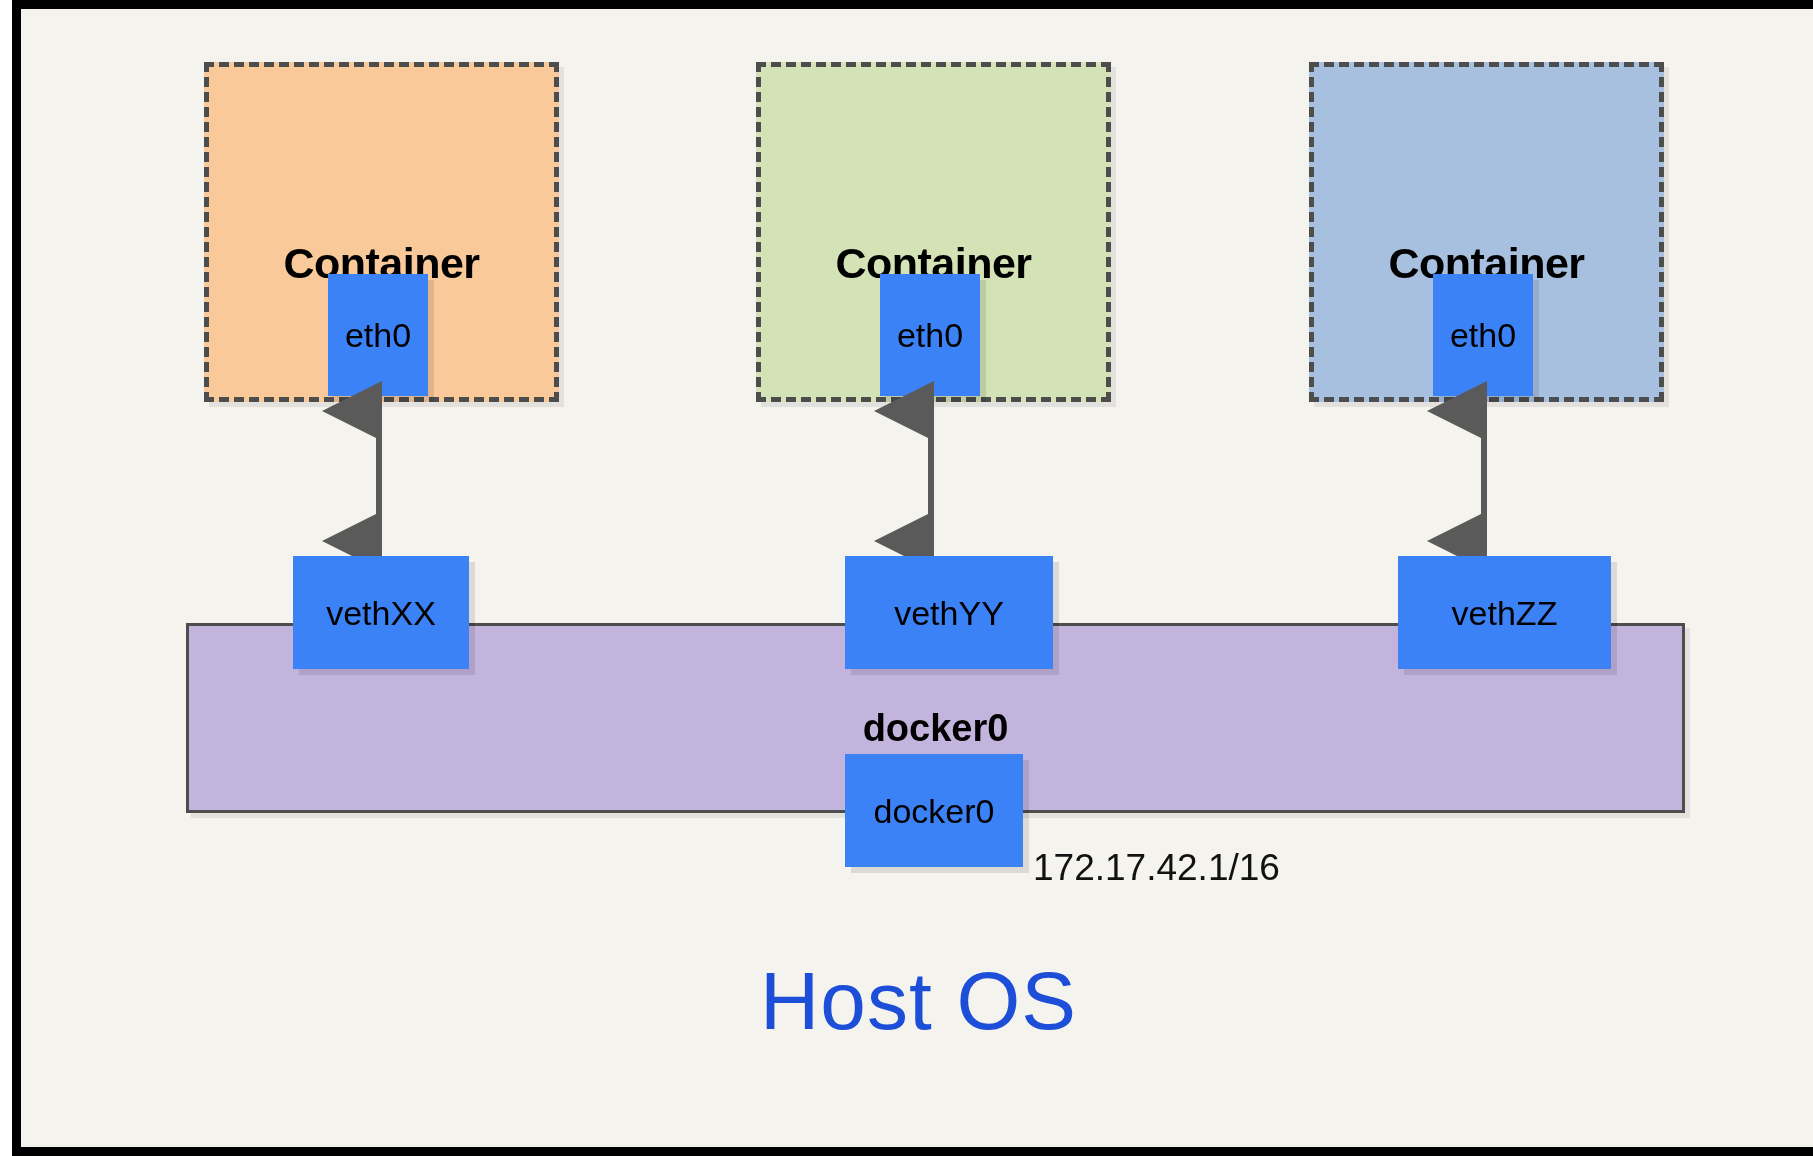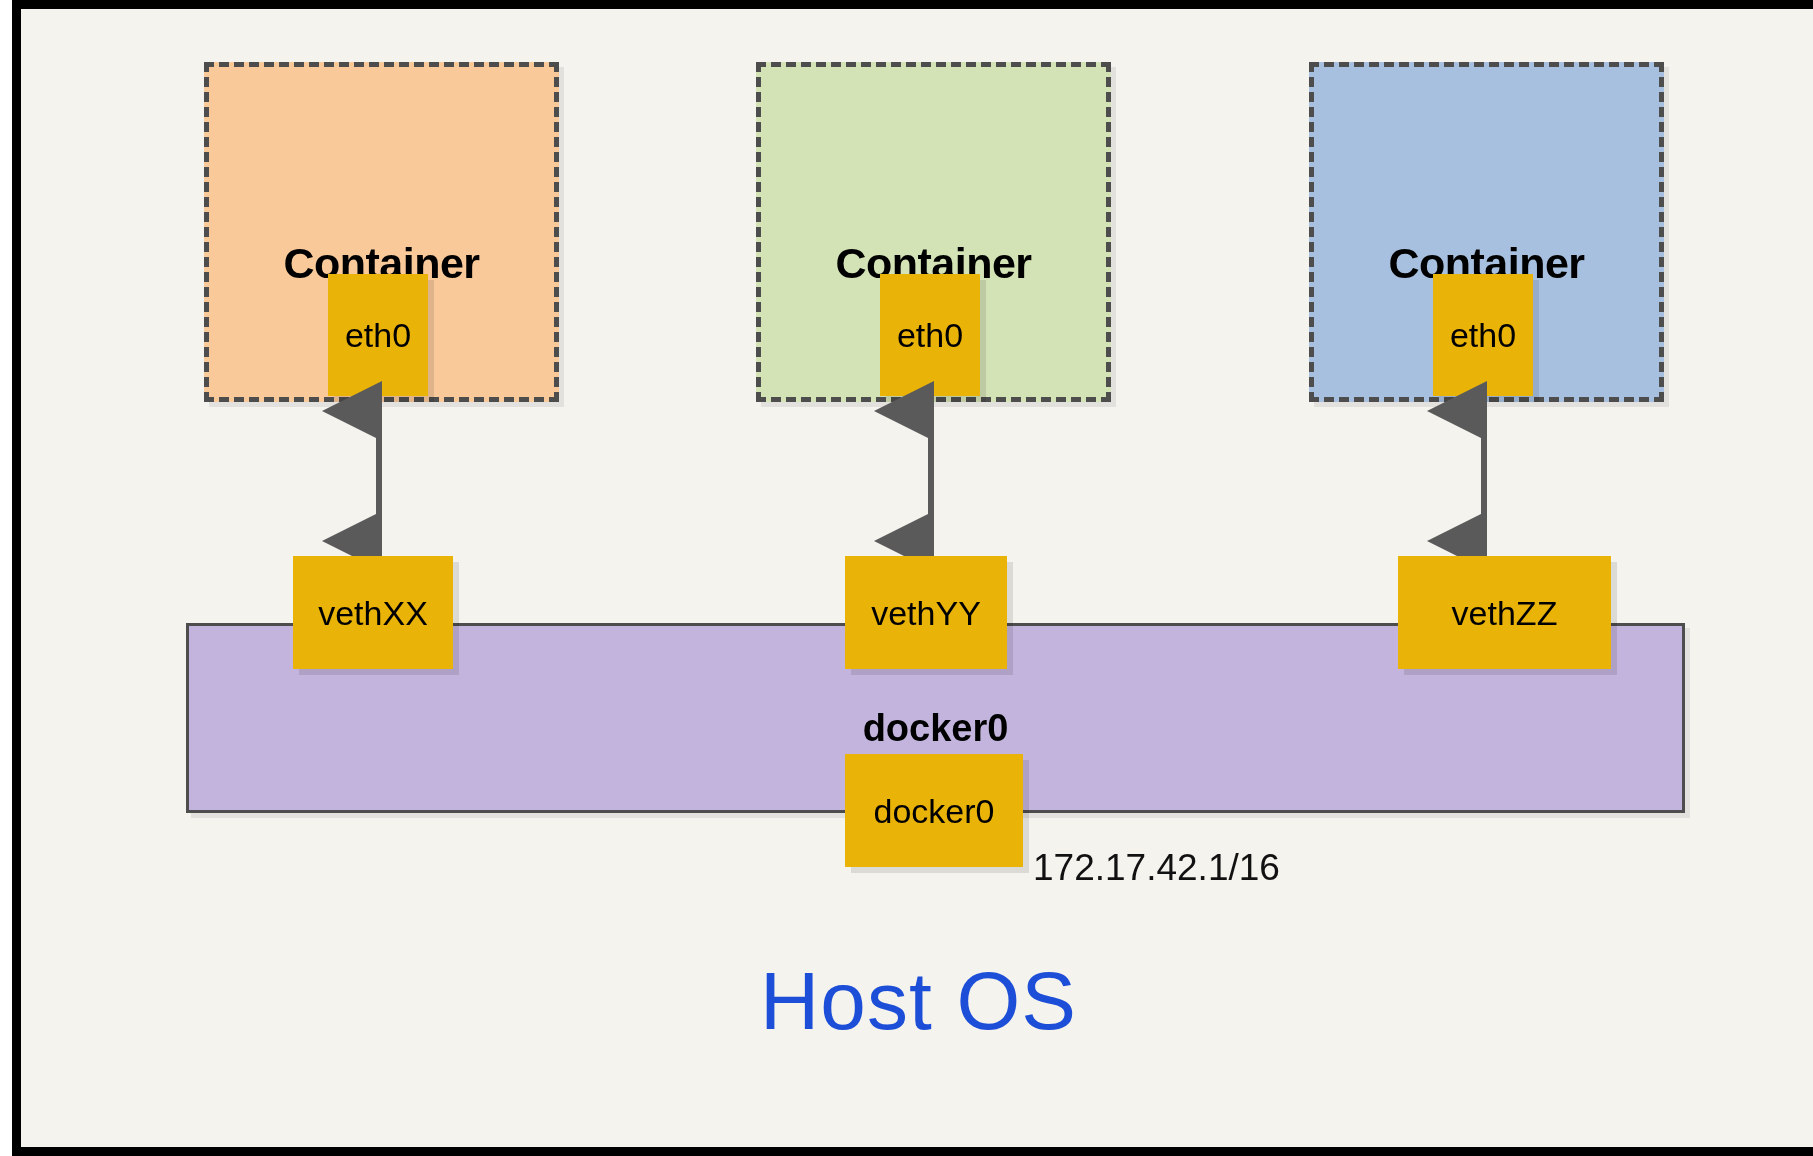--- a/index.html
+++ b/index.html
@@ -35,21 +35,21 @@
     text-align: center;
     font-size: 43px;
     font-weight: bold;
     color: #000000;
     letter-spacing: -0.5px;
   }
 
   
   .node {
     position: absolute;
-    background: #eab308;
+    background: #3b82f6;
     box-sizing: border-box;
     box-shadow: 6px 6px 0 0 rgba(0,0,0,0.10);
     display: flex;
     align-items: center;
     justify-content: center;
     color: #000000;
     font-size: 34px;
     line-height: 1;
   }
   .node-eth0 { font-size: 34px; }
@@ -156,24 +156,24 @@
         <path d="M0.5,10 L5.5,0 L10.5,10 Z" fill="#5a5a5a"></path>
       </marker>
     </defs>
     <line x1="20" y1="140" x2="20" y2="10" stroke="#5a5a5a" stroke-width="6" marker-start="url(#ah-dn-3)" marker-end="url(#ah-up-3)"></line>
   </svg>
 
   <div id="docker0-bar" style="left:165px; top:614px; width:1499px; height:190px;">
     <div id="docker0-bar-label" style="top:81px;">docker0</div>
   </div>
 
-  <div class="node" style="left:272px; top:547px; width:160px; height:113px;">
+  <div class="node" style="left:272px; top:547px; width:176px; height:113px;">
     <span>vethXX</span>
   </div>
-  <div class="node" style="left:824px; top:547px; width:162px; height:113px;">
+  <div class="node" style="left:824px; top:547px; width:208px; height:113px;">
     <span>vethYY</span>
   </div>
   <div class="node" style="left:1377px; top:547px; width:213px; height:113px;">
     <span>vethZZ</span>
   </div>
 
   <div class="node" style="left:824px; top:745px; width:178px; height:113px;">
     <span>docker0</span>
   </div>
 

